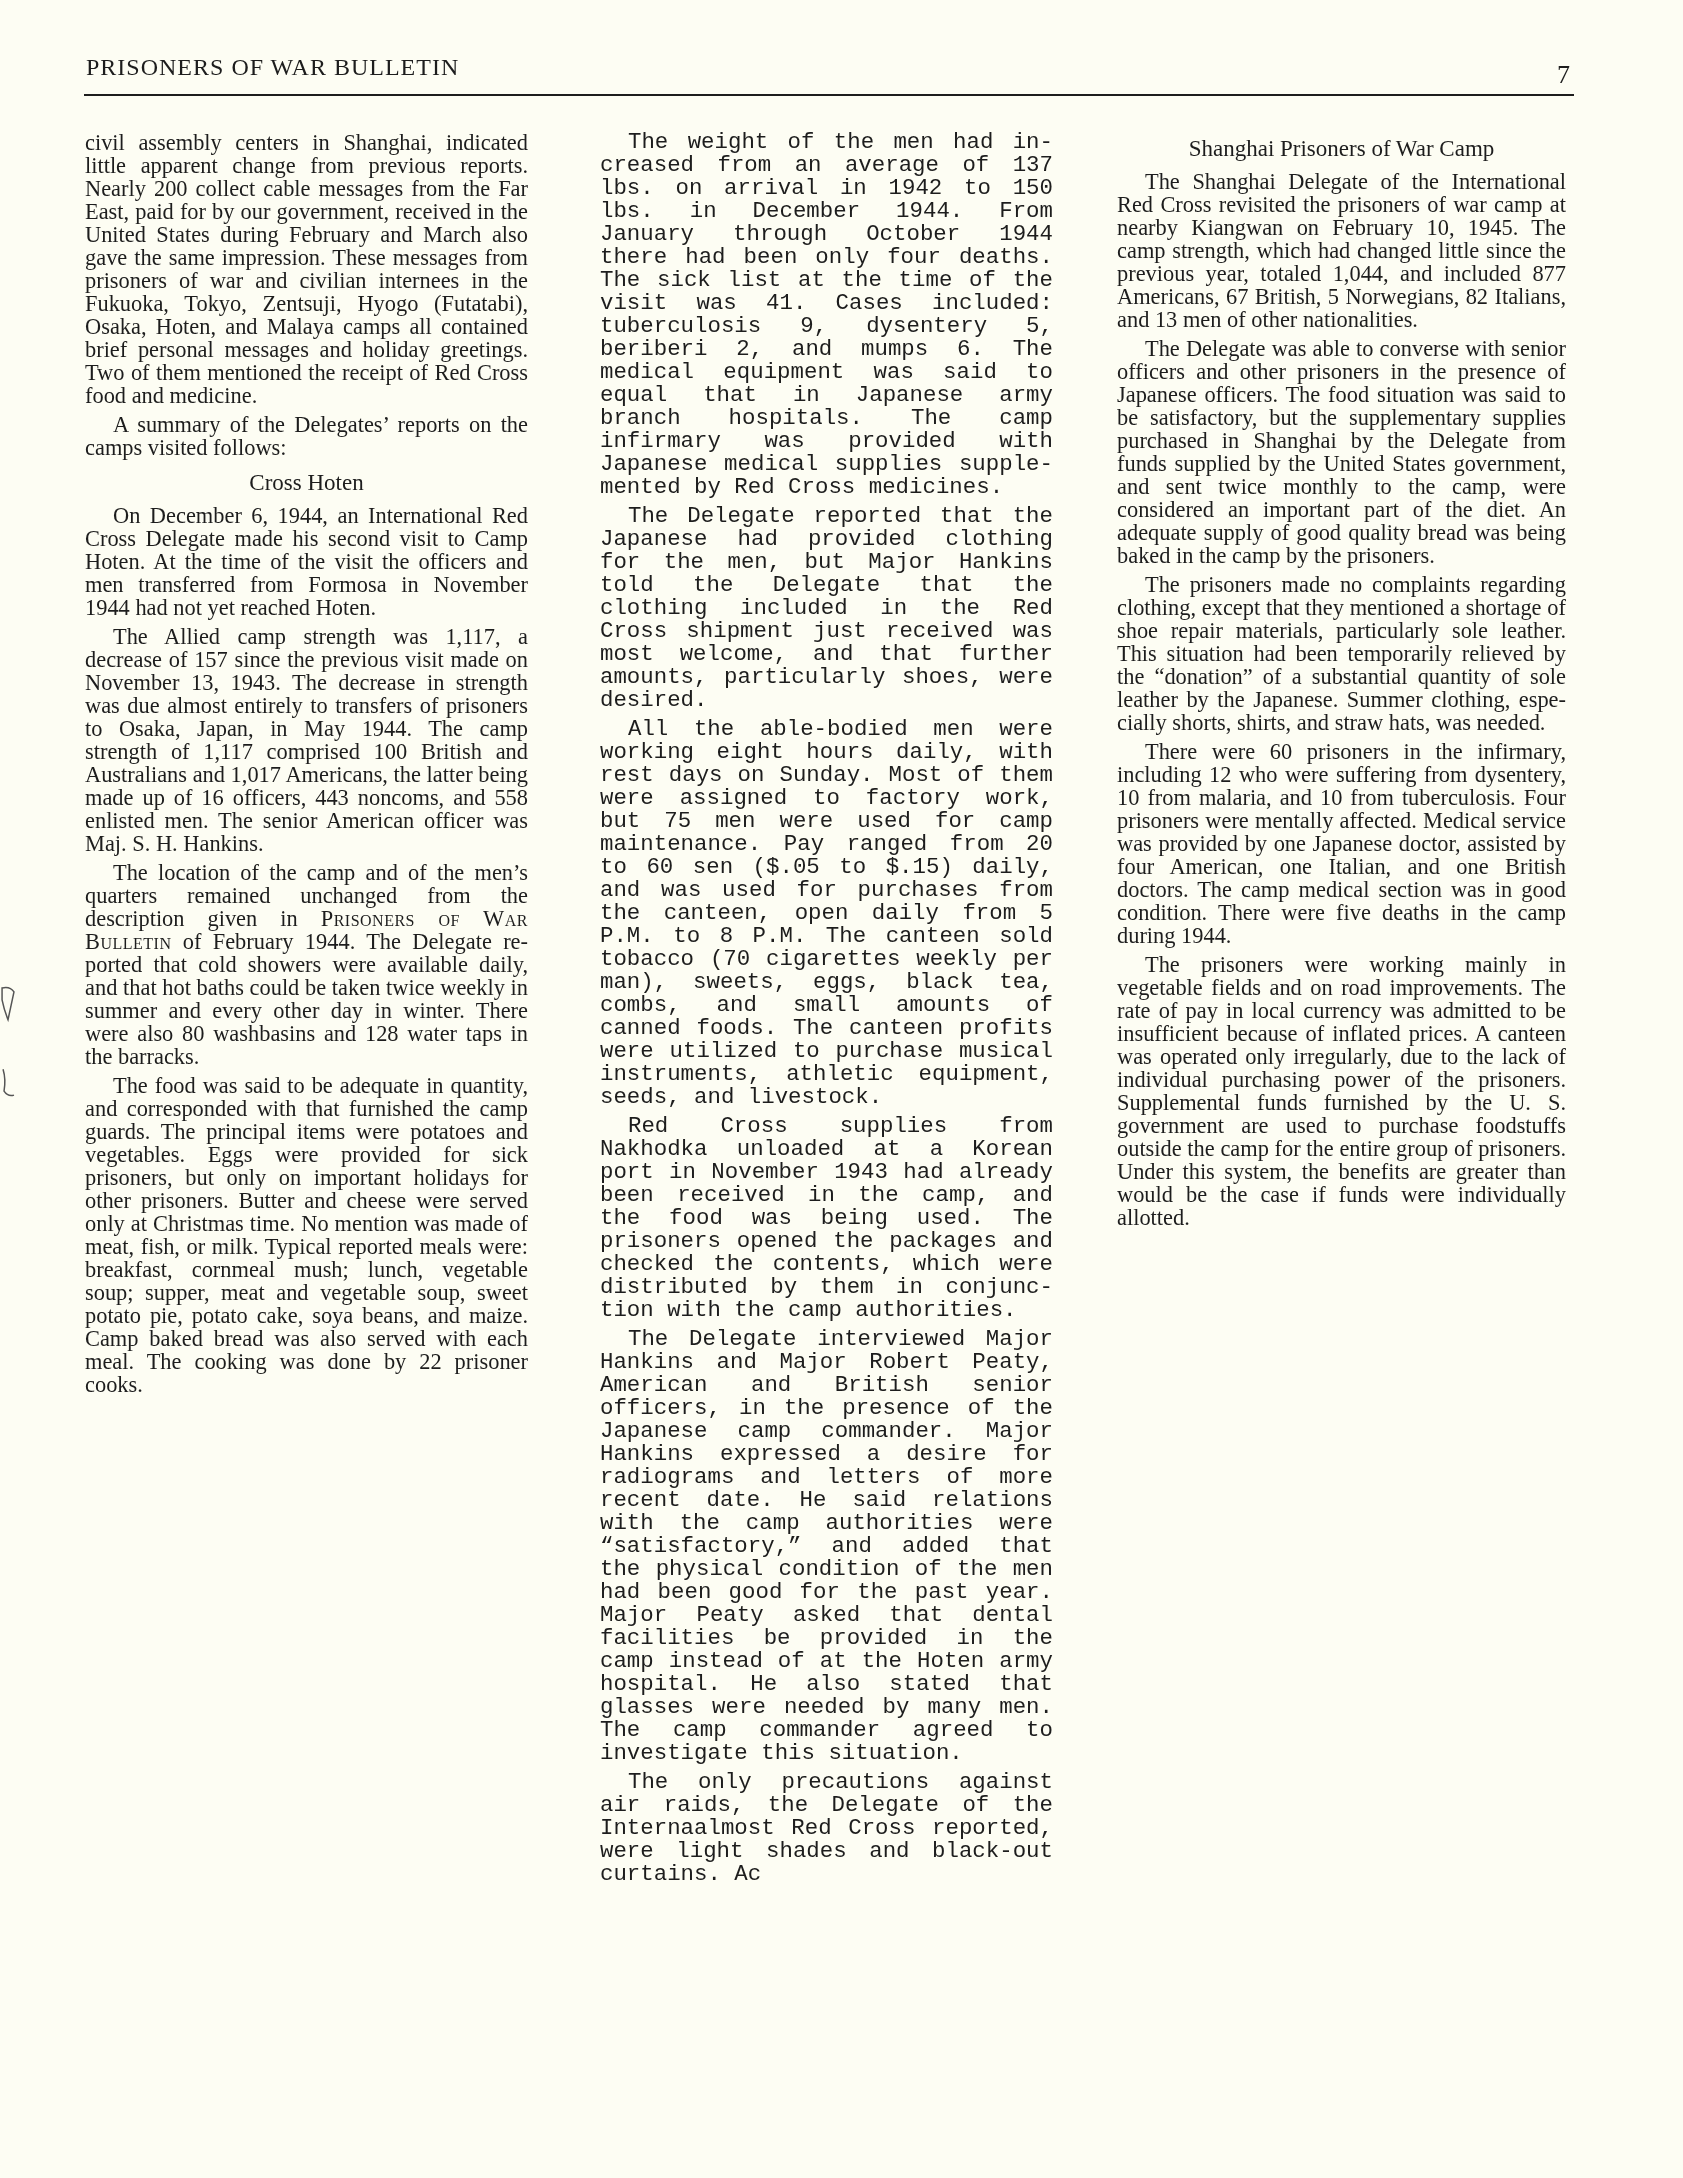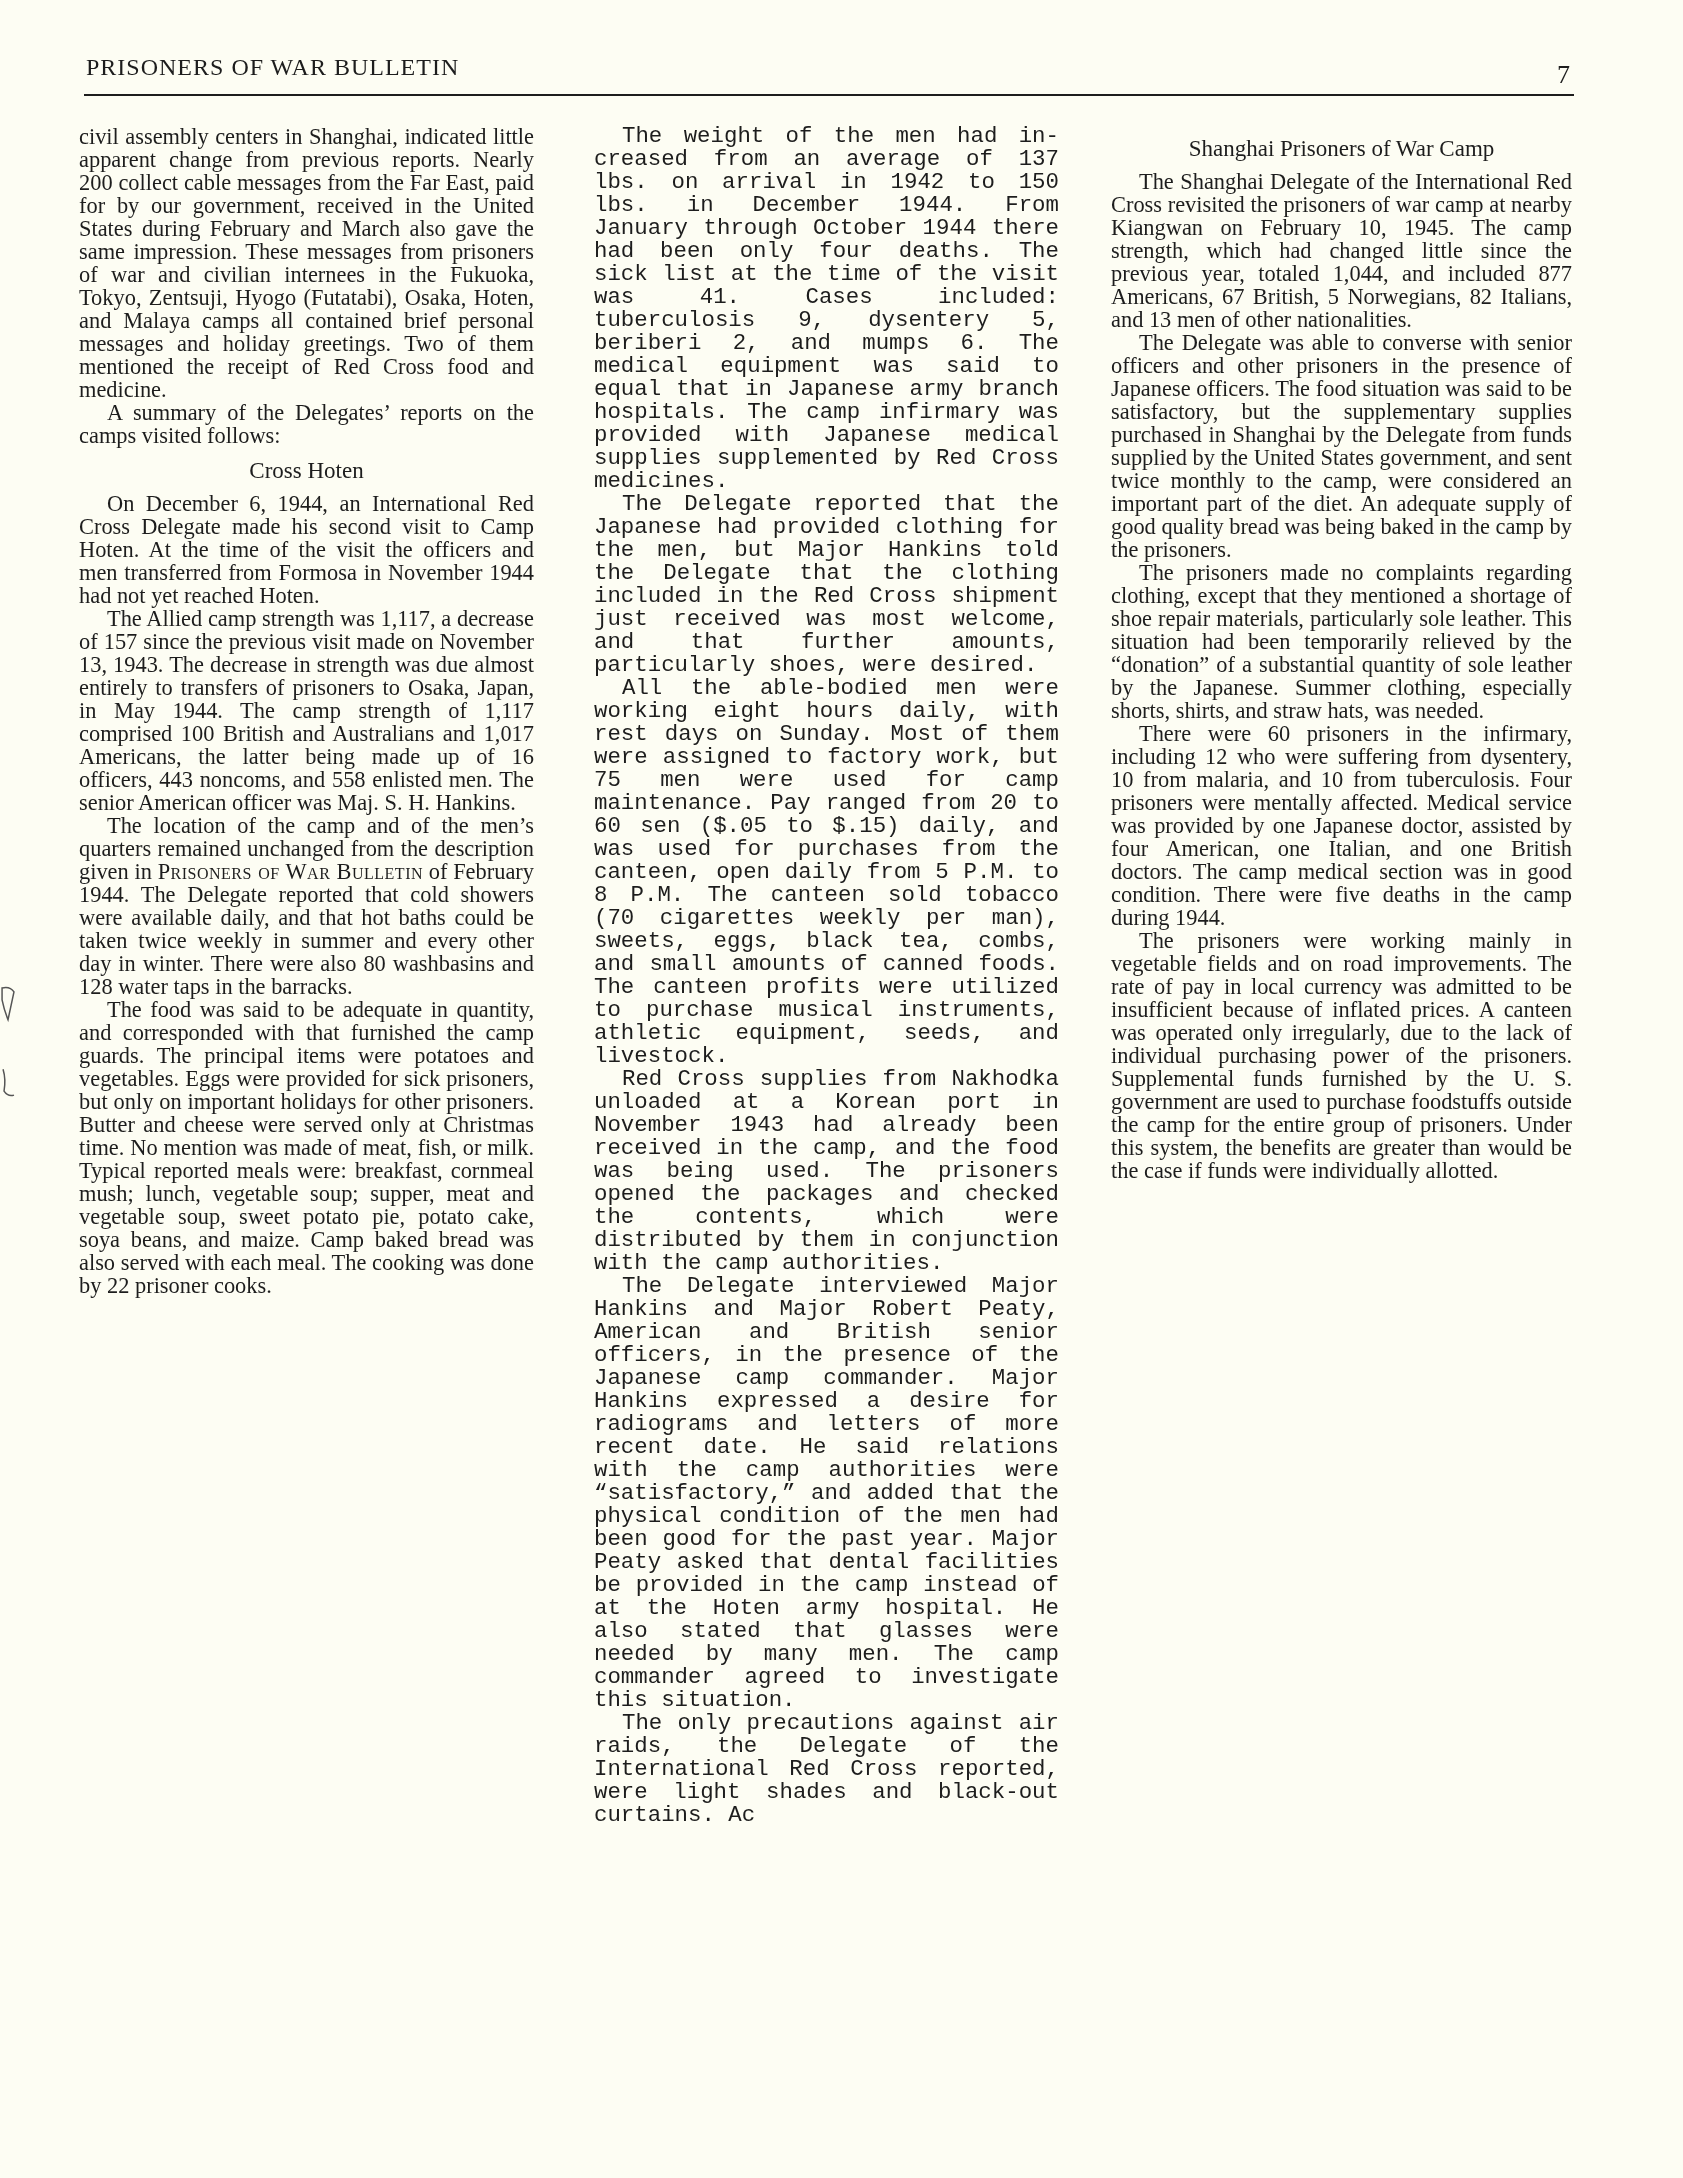--- a/index.html
+++ b/index.html
@@ -24,21 +24,21 @@
     font-size: 26px;
   }
   .column {
     position: absolute; top: 125px;
     font-size: 22.4px; line-height: 23px;
     text-align: justify; hyphens: manual;
   }
   .col-1 { left: 79px; width: 455px; }
   .col-2 { left: 594px; width: 465px; font-family: Liberation Mono, monospace; }
   .col-3 { left: 1111px; width: 461px; }
-  .para { margin: 0; text-indent: 28px; }
+  .para { margin: 6px; text-indent: 28px; }
   .para.noindent { text-indent: 0; }
   .section-heading {
     font-weight: normal; text-align: center; font-size: 23px;
     margin: 12px 0 10px 0; text-indent: 0;
   }
   .smallcaps { font-variant: small-caps; letter-spacing: 0.5px; }
   .binding-marks {
     position: absolute; left: 0; top: 980px; width: 20px; height: 129px;
   }
 </style>
@@ -63,21 +63,21 @@
     <p class="para">The Allied camp strength was 1,117, a decrease of 157 since the previous visit made on November 13, 1943. The decrease in strength was due almost entirely to transfers of prisoners to Osaka, Japan, in May 1944. The camp strength of 1,117 comprised 100 British and Austral­ians and 1,017 Americans, the latter being made up of 16 officers, 443 noncoms, and 558 enlisted men. The senior American officer was Maj. S. H. Hankins.</p>
     <p class="para"><span>The location of the camp and of the men’s quarters remained un­changed from the description given in </span><span class="smallcaps">Prisoners of War Bulletin</span><span> of February 1944. The Delegate re­ported that cold showers were avail­able daily, and that hot baths could be taken twice weekly in summer and every other day in winter. There were also 80 washbasins and 128 water taps in the barracks.</span></p>
     <p class="para">The food was said to be adequate in quantity, and corresponded with that furnished the camp guards. The principal items were potatoes and vegetables. Eggs were provided for sick prisoners, but only on important holidays for other prisoners. Butter and cheese were served only at Christmas time. No mention was made of meat, fish, or milk. Typical reported meals were: breakfast, corn­meal mush; lunch, vegetable soup; supper, meat and vegetable soup, sweet potato pie, potato cake, soya beans, and maize. Camp baked bread was also served with each meal. The cooking was done by 22 prisoner cooks.</p>
   </div>
 <div class="column col-2">
     <p class="para">The weight of the men had in­creased from an average of 137 lbs. on arrival in 1942 to 150 lbs. in De­cember 1944. From January through October 1944 there had been only four deaths. The sick list at the time of the visit was 41. Cases included: tuberculosis 9, dysentery 5, beriberi 2, and mumps 6. The medical equip­ment was said to equal that in Jap­anese army branch hospitals. The camp infirmary was provided with Japanese medical supplies supple­mented by Red Cross medicines.</p>
     <p class="para">The Delegate reported that the Japanese had provided clothing for the men, but Major Hankins told the Delegate that the clothing included in the Red Cross shipment just re­ceived was most welcome, and that further amounts, particularly shoes, were desired.</p>
     <p class="para">All the able-bodied men were work­ing eight hours daily, with rest days on Sunday. Most of them were as­signed to factory work, but 75 men were used for camp maintenance. Pay ranged from 20 to 60 sen ($.05 to $.15) daily, and was used for pur­chases from the canteen, open daily from 5 P.M. to 8 P.M. The canteen sold tobacco (70 cigarettes weekly per man), sweets, eggs, black tea, combs, and small amounts of canned foods. The canteen profits were util­ized to purchase musical instruments, athletic equipment, seeds, and live­stock.</p>
     <p class="para">Red Cross supplies from Nakhodka unloaded at a Korean port in Novem­ber 1943 had already been received in the camp, and the food was being used. The prisoners opened the pack­ages and checked the contents, which were distributed by them in conjunc­tion with the camp authorities.</p>
     <p class="para">The Delegate interviewed Major Hankins and Major Robert Peaty, American and British senior officers, in the presence of the Japanese camp commander. Major Hankins ex­pressed a desire for radiograms and letters of more recent date. He said relations with the camp authorities were “satisfactory,” and added that the physical condition of the men had been good for the past year. Major Peaty asked that dental facili­ties be provided in the camp instead of at the Hoten army hospital. He also stated that glasses were needed by many men. The camp commander agreed to investigate this situation.</p>
-    <p class="para">The only precautions against air raids, the Delegate of the Interna­tional Red Cross reported, were light shades and black-out curtains. Ac­</p>
+    <p class="para">The only precautions against air raids, the Delegate of the Interna­almost Red Cross reported, were light shades and black-out curtains. Ac­</p>
   </div>
 <div class="column col-3">
     <div class="section-heading">Shanghai Prisoners of War Camp</div>
     <p class="para">The Shanghai Delegate of the In­ternational Red Cross revisited the prisoners of war camp at nearby Kiangwan on February 10, 1945. The camp strength, which had changed little since the previous year, totaled 1,044, and included 877 Americans, 67 British, 5 Norwegians, 82 Italians, and 13 men of other nationalities.</p>
     <p class="para">The Delegate was able to converse with senior officers and other pris­oners in the presence of Japanese officers. The food situation was said to be satisfactory, but the supplemen­tary supplies purchased in Shanghai by the Delegate from funds supplied by the United States government, and sent twice monthly to the camp, were considered an important part of the diet. An adequate supply of good quality bread was being baked in the camp by the prisoners.</p>
     <p class="para">The prisoners made no complaints regarding clothing, except that they mentioned a shortage of shoe repair materials, particularly sole leather. This situation had been temporarily relieved by the “donation” of a sub­stantial quantity of sole leather by the Japanese. Summer clothing, espe­cially shorts, shirts, and straw hats, was needed.</p>
     <p class="para">There were 60 prisoners in the in­firmary, including 12 who were suf­fering from dysentery, 10 from ma­laria, and 10 from tuberculosis. Four prisoners were mentally affected. Medical service was provided by one Japanese doctor, assisted by four American, one Italian, and one Brit­ish doctors. The camp medical sec­tion was in good condition. There were five deaths in the camp during 1944.</p>
     <p class="para">The prisoners were working mainly in vegetable fields and on road improvements. The rate of pay in local currency was admitted to be insufficient because of inflated prices. A canteen was operated only irregularly, due to the lack of indi­vidual purchasing power of the prisoners. Supplemental funds fur­nished by the U. S. government are used to purchase foodstuffs outside the camp for the entire group of pris­oners. Under this system, the benefits are greater than would be the case if funds were individually allotted.</p>
   </div>
 

